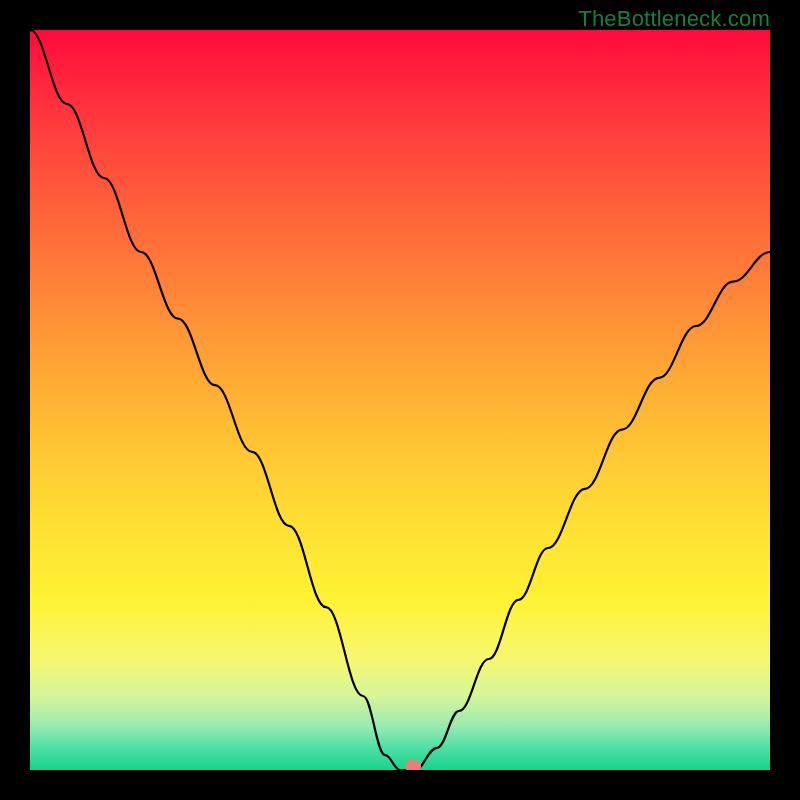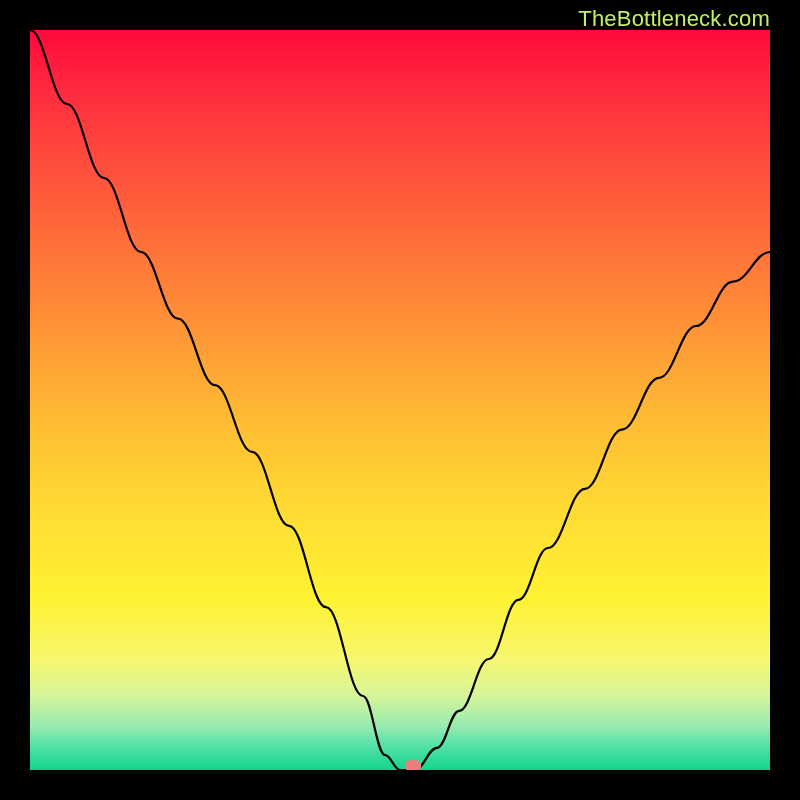--- a/index.html
+++ b/index.html
@@ -52,21 +52,21 @@
     width: 16px;
     height: 12px;
     border-radius: 6px / 5px;
     background: #ec7d7c;
     transform: translate(-50%, -50%);
   }
   .watermark {
     position: absolute;
     top: 6px;
     right: 30px;
-    color: #bef264;
+    color: #15803d;
     font-size: 22px;
     letter-spacing: 0.2px;
     user-select: none;
   }
   svg.curve {
     position: absolute;
     inset: 0;
     width: 100%;
     height: 100%;
   }

